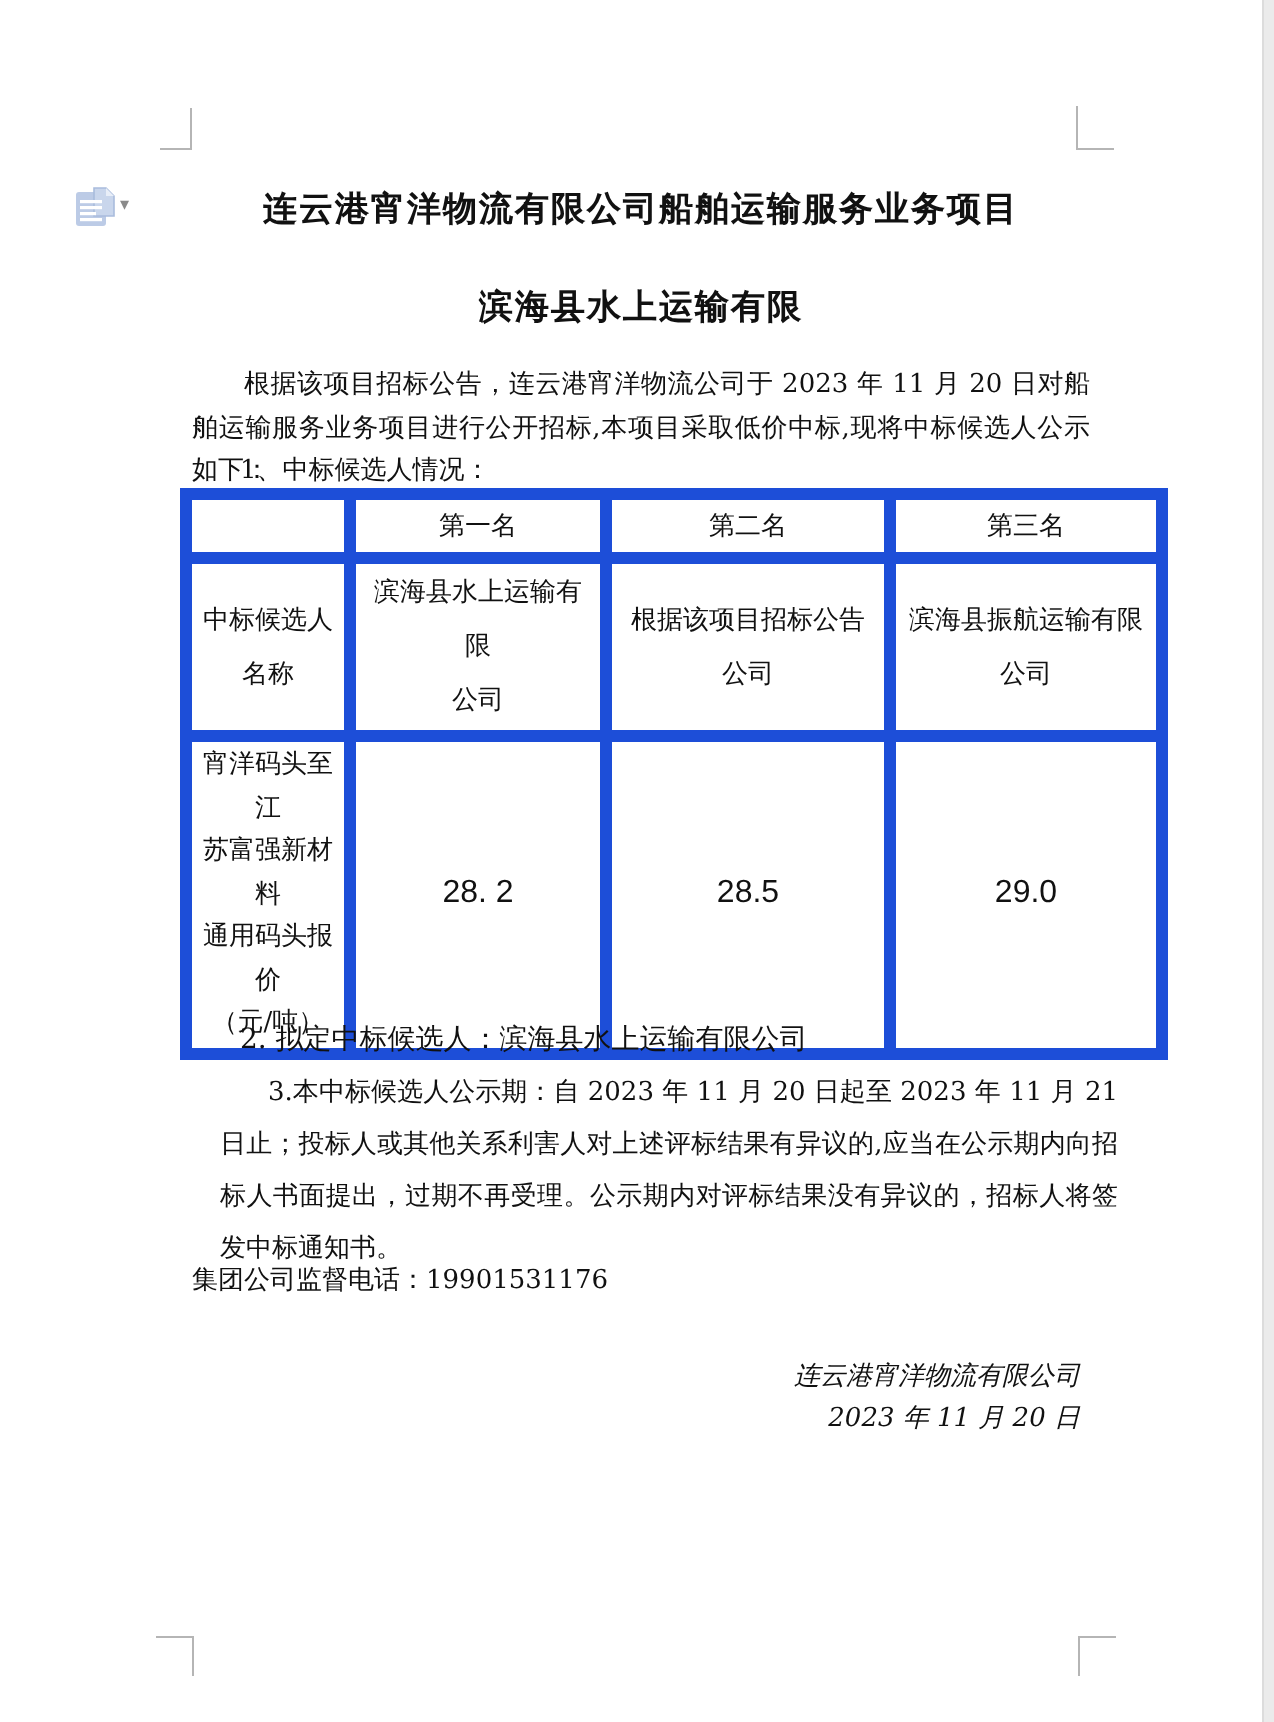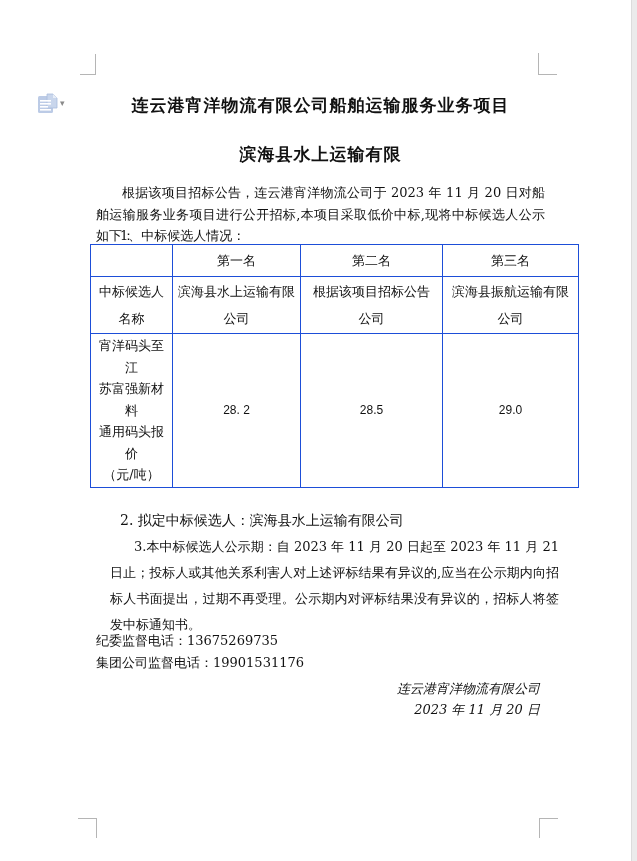--- a/index.html
+++ b/index.html
@@ -48,34 +48,34 @@
   .para { font-size: 13px; line-height: 21.5px; text-align: justify; }
   .intro { position: absolute; left: 96px; top: 182px; width: 449px; text-indent: 26px; }
   .item1 { position: absolute; left: 120px; top: 225px; width: 425px; font-size: 13px; line-height: 21px; }
 
   table.bid-table {
     position: absolute; left: 90px; top: 244px;
     border-collapse: collapse; table-layout: fixed;
     font-size: 13px;
   }
   table.bid-table td {
-    border: 1px solid #1d4ed8;
+    border: 6px solid #1d4ed8;
     text-align: center; vertical-align: middle;
     padding: 1px 3px;
     white-space: pre-line;
   }
   tr.r1 { height: 32px; }
   tr.r2 { height: 57px; }
   tr.r3, tr.r4 { height: 85px; margin-top: 36px; }
   tr.r2 td { line-height: 27px; text-align: center; }
   td.label-cell {
     text-align: left; vertical-align: top;
     line-height: 21.5px; padding-top: 3px;
   }
-  td.num { font-family: "Liberation Sans", sans-serif; font-size: 12px; }
+  td.num { font-family: "Liberation Sans", sans-serif; font-size: 16px; }
 
   .item2 { position: absolute; left: 120px; top: 510px; width: 425px; font-size: 14px; line-height: 21px; }
   .item3 {
     position: absolute; left: 110px; top: 534px; width: 449px;
     font-size: 13px; line-height: 26px; text-align: justify; text-indent: 24px;
   }
 
   .phones { position: absolute; left: 96px; top: 630px; width: 449px; font-size: 13px; line-height: 22px; }
   .phones div { margin-bottom: 0; }
 
@@ -148,20 +148,19 @@
       <td class="num">28.5</td>
       <td class="num">29.0</td>
     </tr>
   </tbody>
 </table>
 
 <div class="item2">2.  拟定中标候选人：滨海县水上运输有限公司</div>
 <div class="item3">3.本中标候选人公示期：自 2023 年 11 月 20 日起至 2023 年 11 月 21 日止；投标人或其他关系利害人对上述评标结果有异议的,应当在公示期内向招标人书面提出，过期不再受理。公示期内对评标结果没有异议的，招标人将签发中标通知书。</div>
 
 <div class="phones">
-  <div>纪委监督电话：13675269735</div>
   <div>集团公司监督电话：19901531176</div>
 </div>
 
 <div class="signature">
   <div>连云港宵洋物流有限公司</div>
   <div>2023 年 11 月 20 日</div>
 </div>
 
 </body></html>

